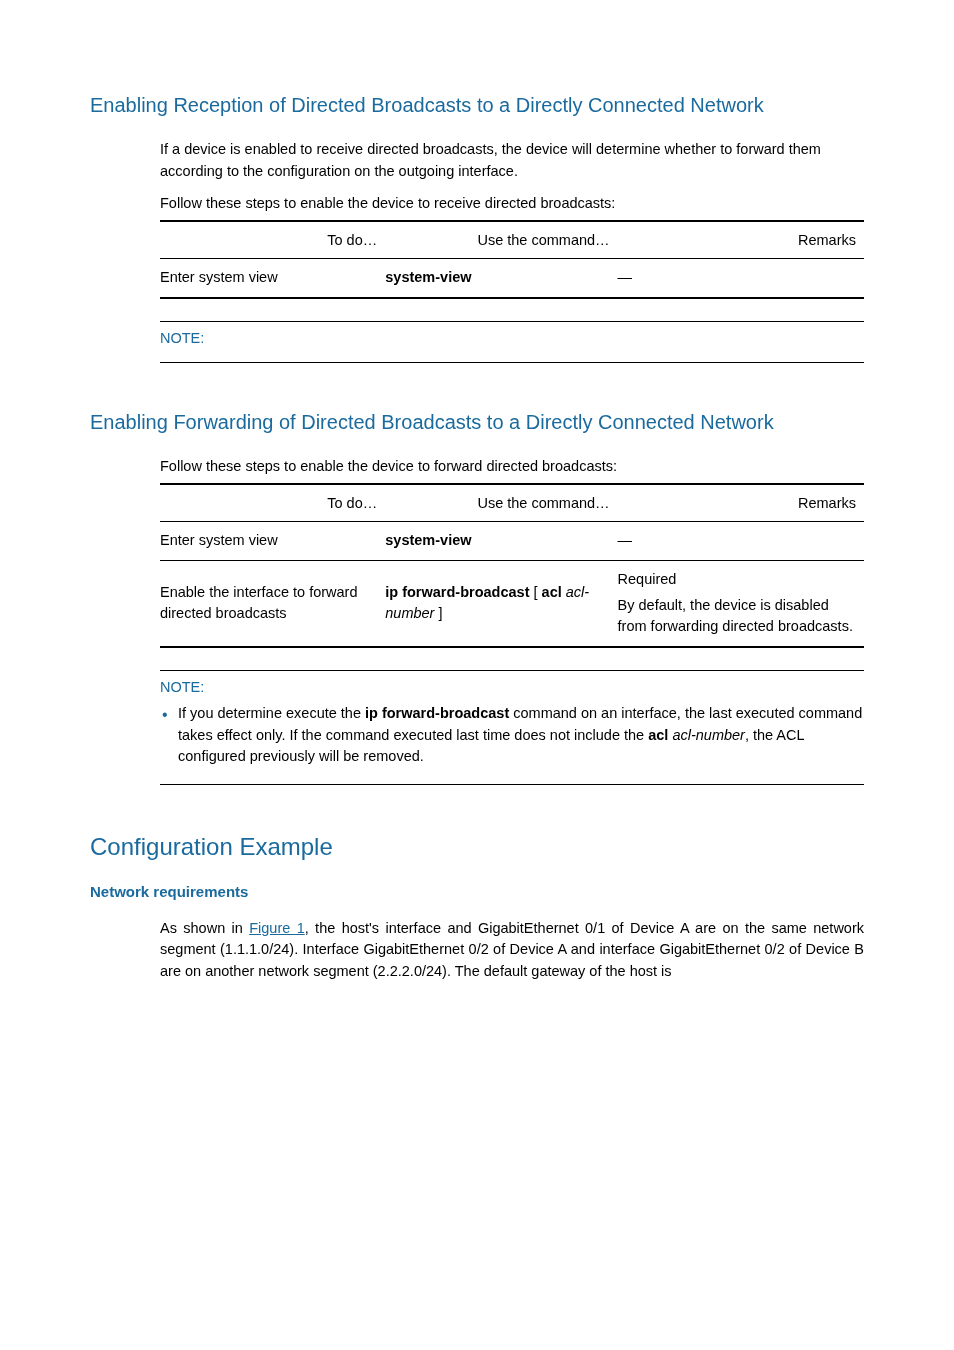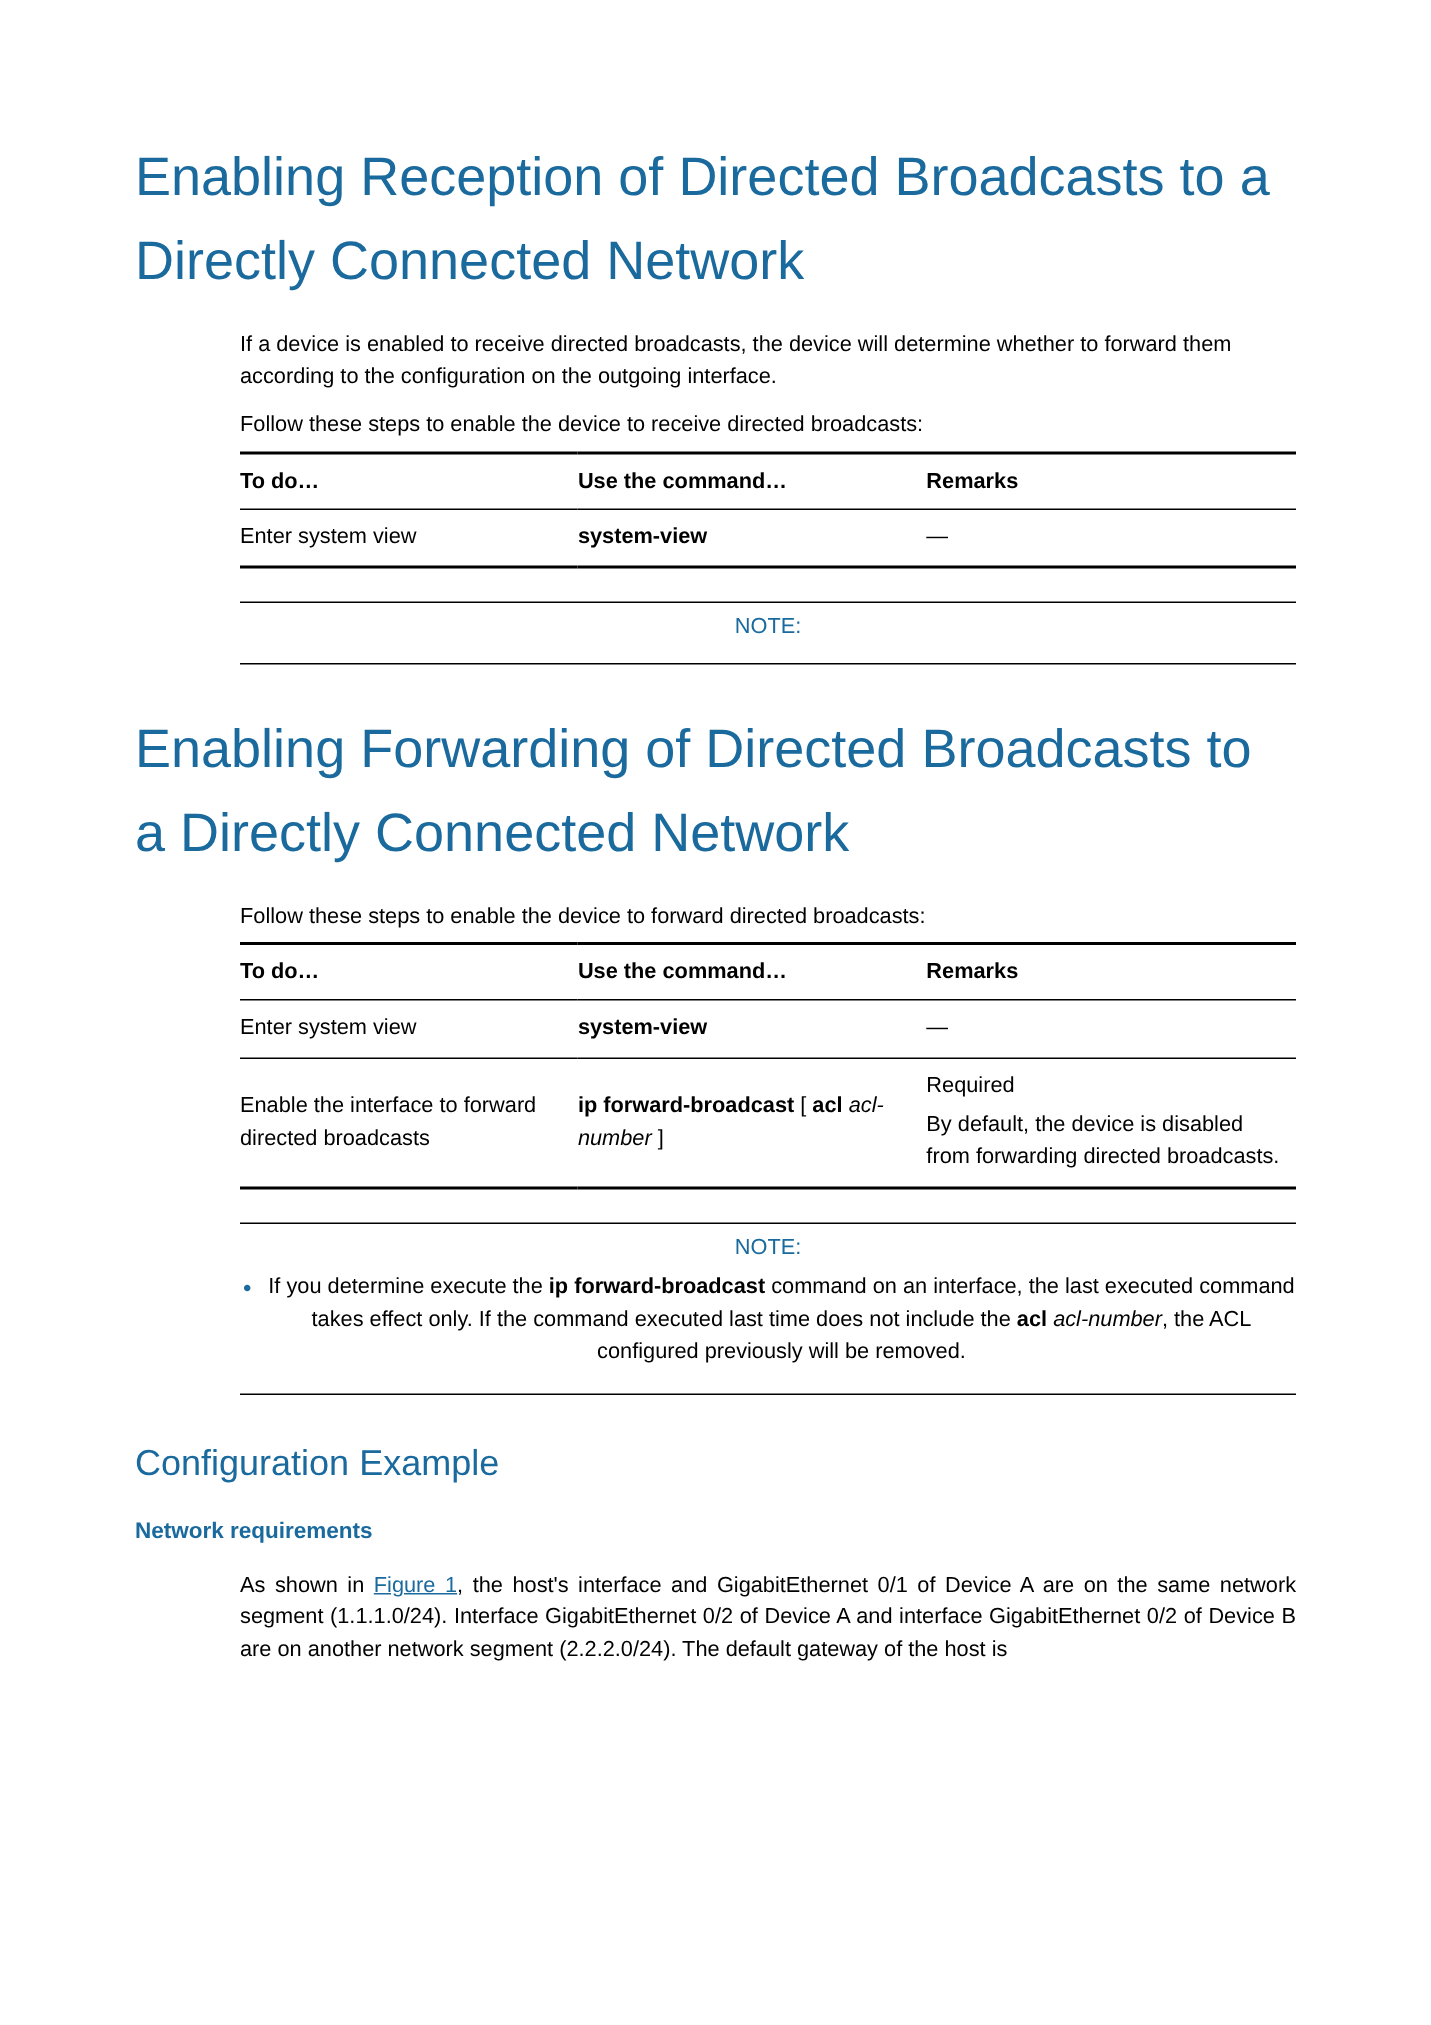--- a/index.html
+++ b/index.html
@@ -9,61 +9,60 @@
       color: #000;
       width: 954px;
       padding: 90px 90px 30px 90px;
       font-size: 14.5px;
       line-height: 1.5;
     }
     .heading-main {
       font-family: "Arial", sans-serif;
       font-weight: 300;
       color: #1a6a9e;
-      font-size: 36px;
+      font-size: 20px;
       line-height: 1.55;
       margin-bottom: 18px;
     }
     .body-text {
       margin-left: 70px;
       margin-bottom: 10px;
     }
     .para-caption {
       margin-left: 70px;
       margin-bottom: 6px;
     }
     table {
       width: calc(100% - 70px);
       margin-left: 70px;
       border-collapse: collapse;
       margin-bottom: 2px;
     }
     thead tr th {
-      text-align: left;
-      font-weight: bold;
+      text-align: right;
+      font-weight: normal;
       padding: 8px 8px 6px 0;
       border-top: 2.5px solid #000;
       border-bottom: 1px solid #000;
     }
     tbody tr td {
       padding: 8px 8px 8px 0;
       border-bottom: 1px solid #000;
       vertical-align: middle;
     }
     tbody tr:last-child td { border-bottom: 2.5px solid #000; }
     .cmd-bold { font-weight: bold; }
     .cmd-italic { font-style: italic; }
     .note-block {
       border-top: 1.5px solid #000;
       border-bottom: 1.5px solid #000;
       margin-left: 70px;
       margin-top: 22px;
-      margin-bottom: 10px;
+      margin-bottom: 26px;
       padding-bottom: 8px;
-      text-align: center;
     }
     .note-label {
       color: #1a6a9e;
       padding-top: 6px;
       padding-bottom: 4px;
     }
     .note-text { padding-bottom: 2px; }
     .note-list { list-style: none; padding-left: 0; }
     .note-list li {
       position: relative;

